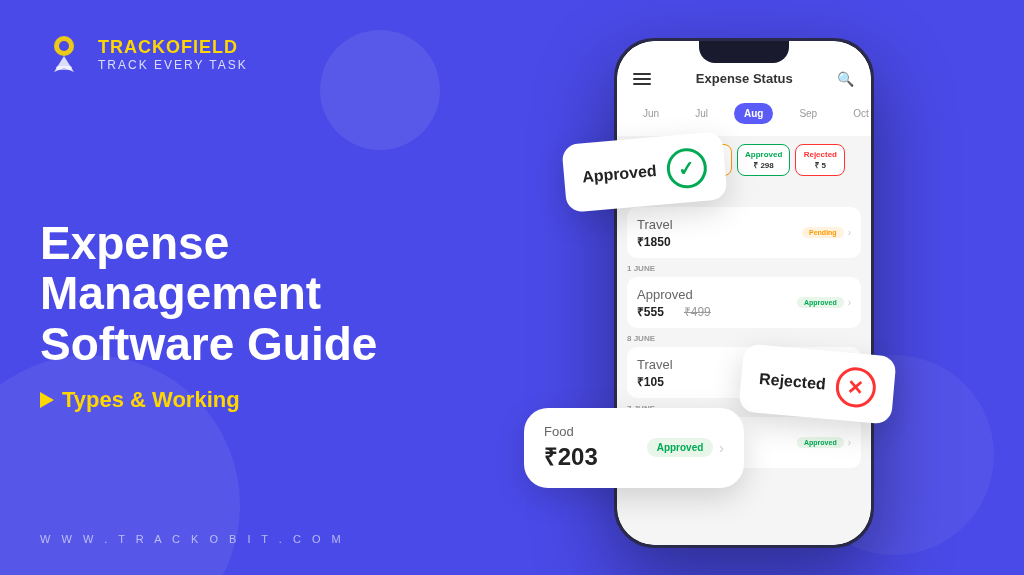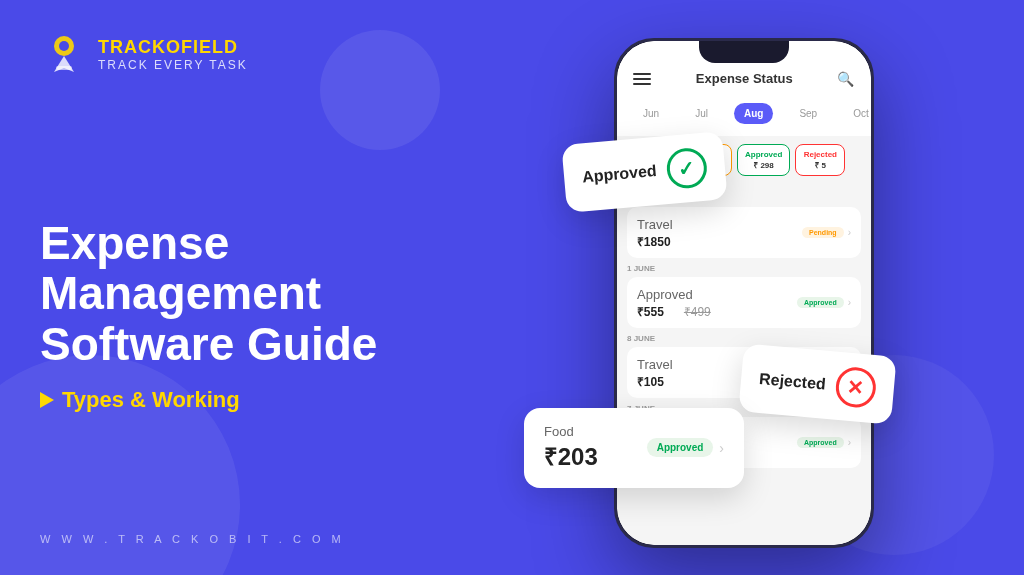--- a/index.html
+++ b/index.html
@@ -374,21 +374,21 @@
       font-size: 20px;
       font-weight: 700;
     }
 
     
     .floating-food-card {
       position: absolute;
       bottom: 70px;
       left: -80px;
       background: white;
-      border-radius: 16px;
+      border-radius: 24px;
       padding: 16px 20px;
       box-shadow: 0 10px 30px rgba(0,0,0,0.15);
       width: 220px;
       z-index: 20;
       display: flex;
       align-items: center;
       justify-content: space-between;
     }
     .food-card-left .food-name {
       font-size: 13px;

